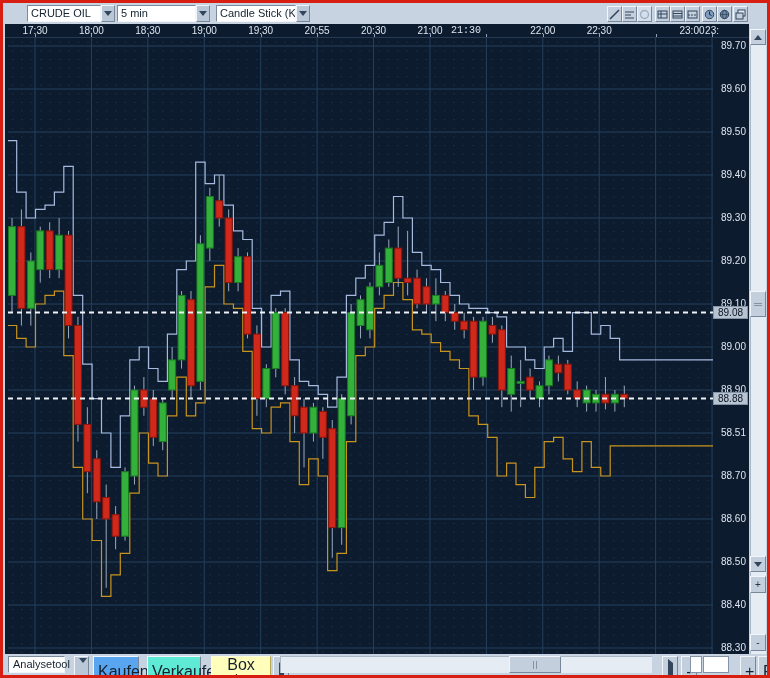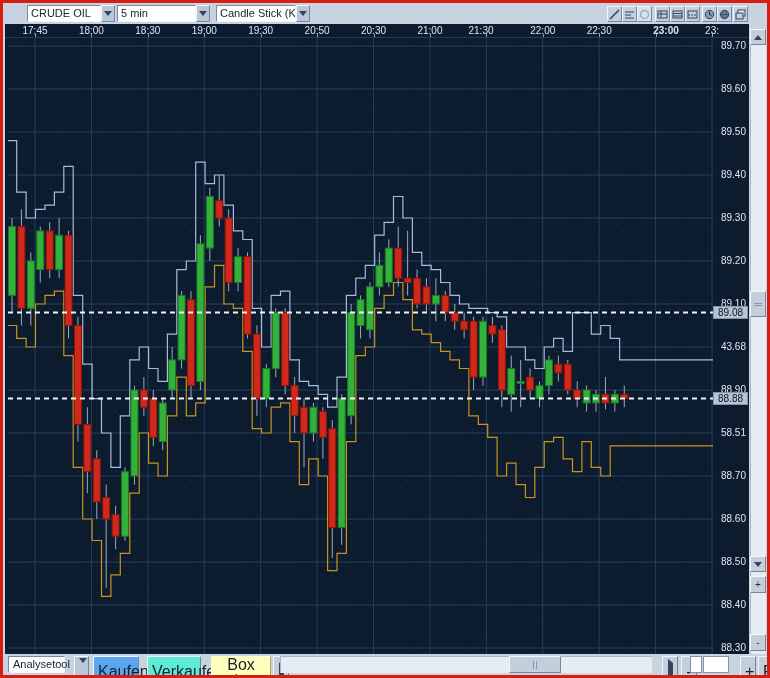--- a/index.html
+++ b/index.html
@@ -132,43 +132,43 @@
     <button class="icon-btn" style="left:730px">
       <svg width="11" height="11">
           <rect x="3" y="1" width="7" height="6" fill="#e8eef5" stroke="#33475c"></rect>
           <rect x="1" y="4" width="7" height="6" fill="#c3cfdd" stroke="#33475c"></rect>
         </svg>
       </button>
   </div>
 
   <div class="chart">
     <div class="timeband" id="time-band">
-        <span class="tlabel" style="left: 30px;">17:45</span>
+        <span class="tlabel" style="left: 30px;">17:30</span>
         <span class="ttick" style="left: 30px;"></span>
         <span class="tlabel" style="left: 86.42px;">18:00</span>
         <span class="ttick" style="left: 86.42px;"></span>
         <span class="tlabel" style="left: 142.84px; text-align: right;">18:30</span>
         <span class="ttick" style="left: 142.84px;"></span>
         <span class="tlabel" style="left: 199.26px;">19:00</span>
         <span class="ttick" style="left: 199.26px;"></span>
         <span class="tlabel" style="left: 255.68px;">19:30</span>
         <span class="ttick" style="left: 255.68px;"></span>
-        <span class="tlabel" style="left: 312.1px;">20:50</span>
+        <span class="tlabel" style="left: 312.1px;">20:55</span>
         <span class="ttick" style="left: 312.1px;"></span>
         <span class="tlabel" style="left: 368.52px;">20:30</span>
         <span class="ttick" style="left: 368.52px;"></span>
         <span class="tlabel" style="left: 424.94px;">21:00</span>
         <span class="ttick" style="left: 424.94px;"></span>
-        <span class="tlabel" style="left: 476px;">21:30</span>
+        <span class="tlabel" style="left: 461px; font-family: Liberation Mono, monospace;">21:30</span>
         <span class="ttick" style="left: 481.36px;"></span>
         <span class="tlabel" style="left: 537.78px;">22:00</span>
         <span class="ttick" style="left: 537.78px;"></span>
         <span class="tlabel" style="left: 594.2px;">22:30</span>
         <span class="ttick" style="left: 594.2px;"></span>
-        <span class="tlabel" style="left: 661px; font-weight: bold;">23:00</span>
+        <span class="tlabel" style="left: 687px;">23:00</span>
         <span class="ttick" style="left: 650.62px;"></span>
         <span class="tlabel" style="left: 707.04px; text-align: right;">23:</span>
         <span class="ttick" style="left: 707.04px;"></span>
       </div>
     <div class="plot" id="plot">
       <svg id="plot-svg" width="705" height="616">
           <line x1="27" y1="0" x2="27" y2="616" stroke="#24405e" stroke-width="1"></line>
           <line x1="83.42" y1="0" x2="83.42" y2="616" stroke="#24405e" stroke-width="1"></line>
           <line x1="139.84" y1="0" x2="139.84" y2="616" stroke="#24405e" stroke-width="1"></line>
           <line x1="196.26" y1="0" x2="196.26" y2="616" stroke="#24405e" stroke-width="1"></line>
@@ -335,21 +335,21 @@
         </svg>
     </div>
     <div class="paxis" id="price-axis">
         <span class="plabel" style="top: 16px;">89.70</span>
         <span class="plabel" style="top: 59px;">89.60</span>
         <span class="plabel" style="top: 102px;">89.50</span>
         <span class="plabel" style="top: 145px;">89.40</span>
         <span class="plabel" style="top: 188px;">89.30</span>
         <span class="plabel" style="top: 231px;">89.20</span>
         <span class="plabel" style="top: 274px;">89.10</span>
-        <span class="plabel" style="top: 317px;">43.68</span>
+        <span class="plabel" style="top: 317px;">89.00</span>
         <span class="plabel" style="top: 360px;">88.90</span>
         <span class="plabel" style="top: 403px;">58.51</span>
         <span class="plabel" style="top: 446px;">88.70</span>
         <span class="plabel" style="top: 489px;">88.60</span>
         <span class="plabel" style="top: 532px;">88.50</span>
         <span class="plabel" style="top: 575px;">88.40</span>
         <span class="plabel" style="top: 618px;">88.30</span>
         <div class="pbadge" style="top: 281.6px;">89.08</div>
         <div class="pbadge" style="top: 367.6px;">88.88</div>
       </div>

